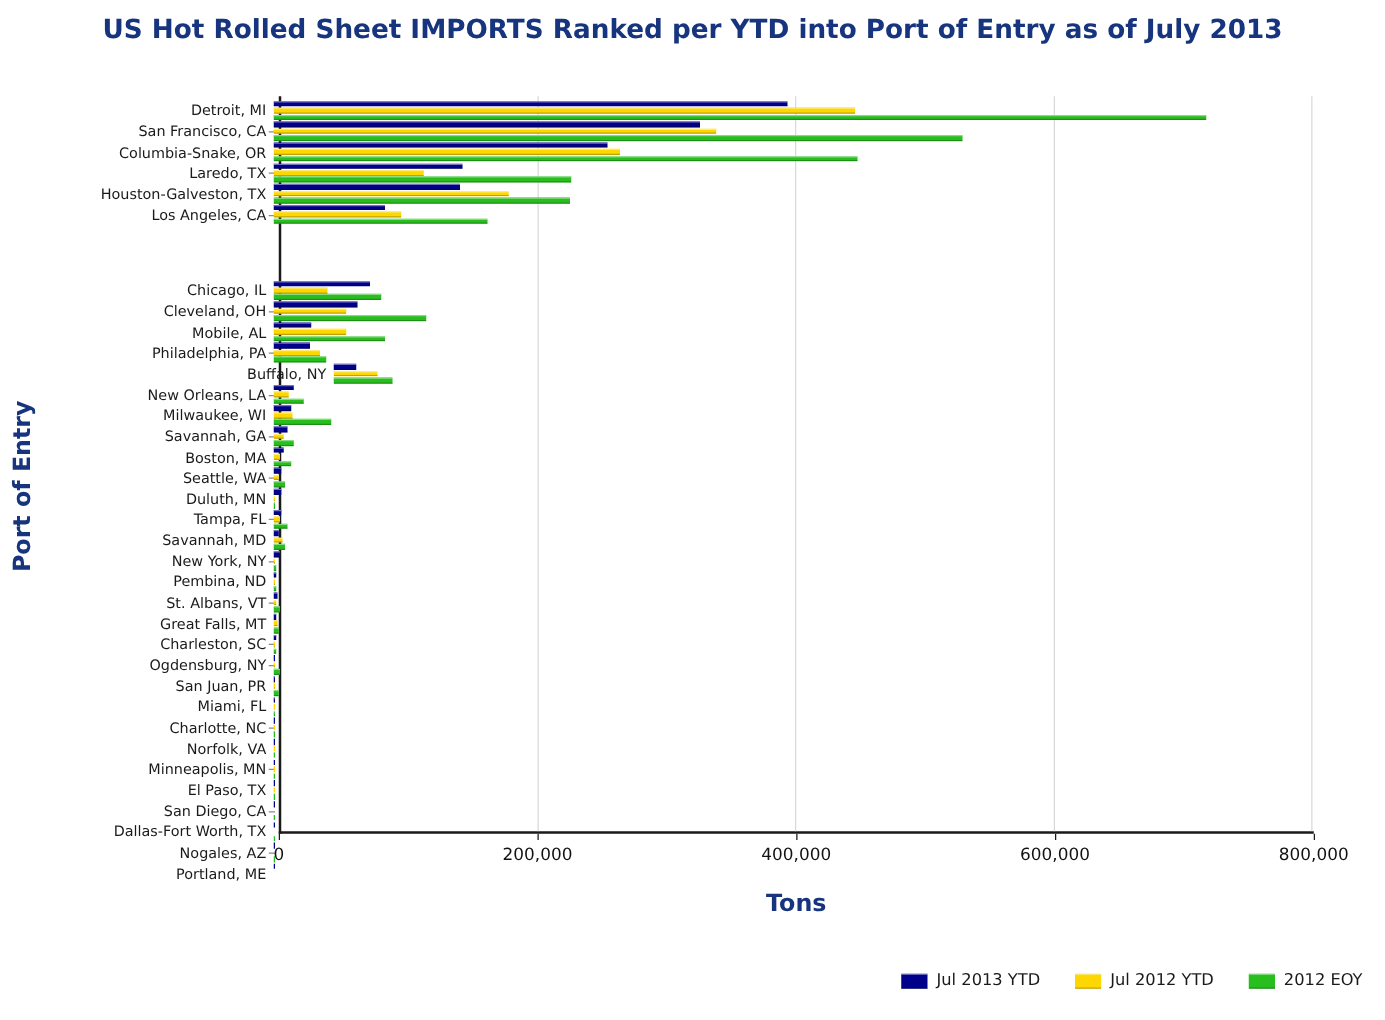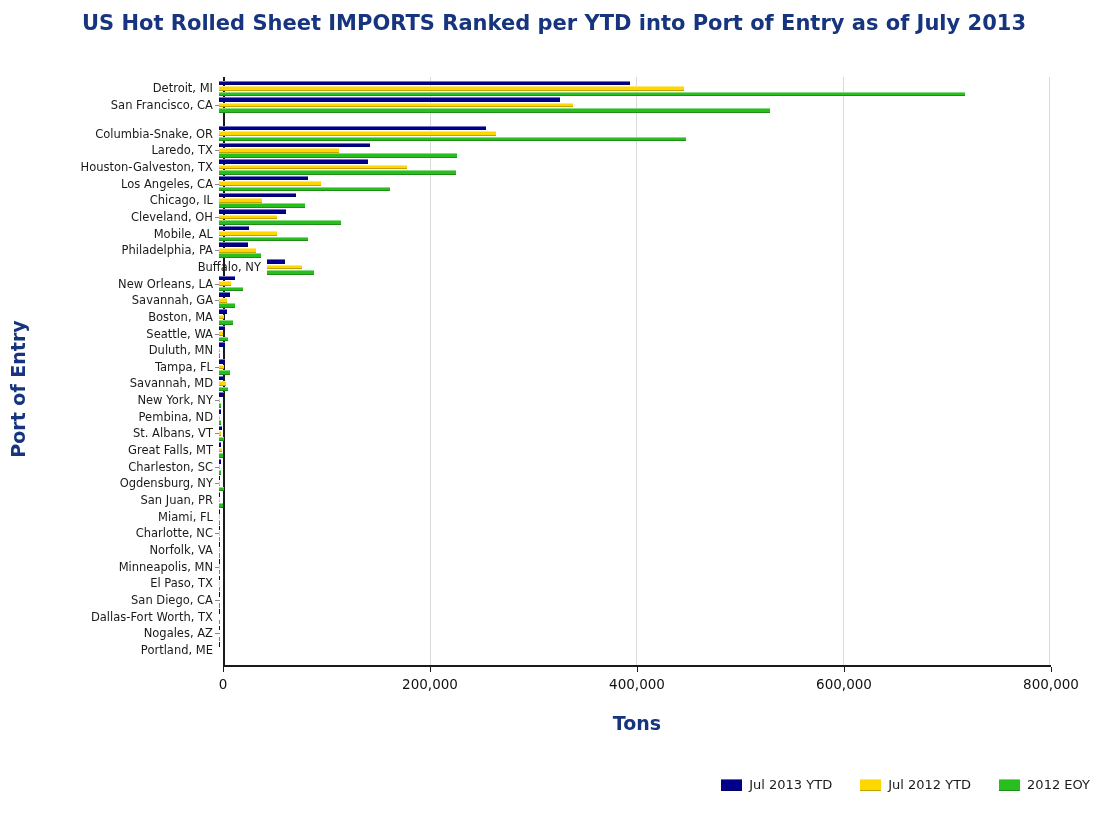--- a/index.html
+++ b/index.html
@@ -56,21 +56,21 @@
       </div>
       <div class="row" style="height: 16.6571px;">
         <div class="cat-label">San Francisco, CA</div>
         <div class="row-tick"></div>
         <div class="bars">
           <div class="bar" style="width: 41%; background: rgb(0, 0, 139);"></div>
           <div class="bar" style="width: 42.5%; background: rgb(255, 215, 0);"></div>
           <div class="bar" style="width: 66.25%; background: rgb(40, 190, 30);"></div>
         </div>
       </div>
-      <div class="row" style="height: 16.6571px; margin-top: 12px;">
+      <div class="row" style="height: 16.6571px;">
         <div class="cat-label">Columbia-Snake, OR</div>
         <div class="bars">
           <div class="bar" style="width: 32.125%; background: rgb(0, 0, 139);"></div>
           <div class="bar" style="width: 33.25%; background: rgb(255, 215, 0);"></div>
           <div class="bar" style="width: 56.125%; background: rgb(40, 190, 30);"></div>
         </div>
       </div>
       <div class="row" style="height: 16.6571px;">
         <div class="cat-label">Laredo, TX</div>
         <div class="row-tick"></div>
@@ -90,21 +90,21 @@
       </div>
       <div class="row" style="height: 16.6571px;">
         <div class="cat-label">Los Angeles, CA</div>
         <div class="row-tick"></div>
         <div class="bars">
           <div class="bar" style="width: 10.75%; background: rgb(0, 0, 139);"></div>
           <div class="bar" style="width: 12.25%; background: rgb(255, 215, 0);"></div>
           <div class="bar" style="width: 20.5%; background: rgb(40, 190, 30);"></div>
         </div>
       </div>
-      <div class="row" style="height: 16.6571px;">
+      <div class="row" style="height: 16.6571px; margin-top: 44px;">
         <div class="cat-label">Chicago, IL</div>
         <div class="bars">
           <div class="bar" style="width: 9.25%; background: rgb(0, 0, 139);"></div>
           <div class="bar" style="width: 5.125%; background: rgb(255, 215, 0);"></div>
           <div class="bar" style="width: 10.375%; background: rgb(40, 190, 30);"></div>
         </div>
       </div>
       <div class="row" style="height: 16.6571px;">
         <div class="cat-label">Cleveland, OH</div>
         <div class="row-tick"></div>
@@ -139,20 +139,28 @@
           <div class="bar" style="width: 6%; background: rgb(40, 190, 30);"></div>
         </div>
       </div>
       <div class="row" style="height: 16.6571px;">
         <div class="cat-label">New Orleans, LA</div>
         <div class="row-tick"></div>
         <div class="bars">
           <div class="bar" style="width: 1.875%; background: rgb(0, 0, 139);"></div>
           <div class="bar" style="width: 1.5%; background: rgb(255, 215, 0);"></div>
           <div class="bar" style="width: 2.875%; background: rgb(40, 190, 30);"></div>
+        </div>
+      </div>
+      <div class="row" style="height: 16.6571px;">
+        <div class="cat-label">Milwaukee, WI</div>
+        <div class="bars">
+          <div class="bar" style="width: 1.625%; background: rgb(0, 0, 139);"></div>
+          <div class="bar" style="width: 1.75%; background: rgb(255, 215, 0);"></div>
+          <div class="bar" style="width: 5.5%; background: rgb(40, 190, 30);"></div>
         </div>
       </div>
       <div class="row" style="height: 16.6571px;">
         <div class="cat-label">Savannah, GA</div>
         <div class="row-tick"></div>
         <div class="bars">
           <div class="bar" style="width: 1.375%; background: rgb(0, 0, 139);"></div>
           <div class="bar" style="width: 1%; background: rgb(255, 215, 0);"></div>
           <div class="bar" style="width: 1.875%; background: rgb(40, 190, 30);"></div>
         </div>

